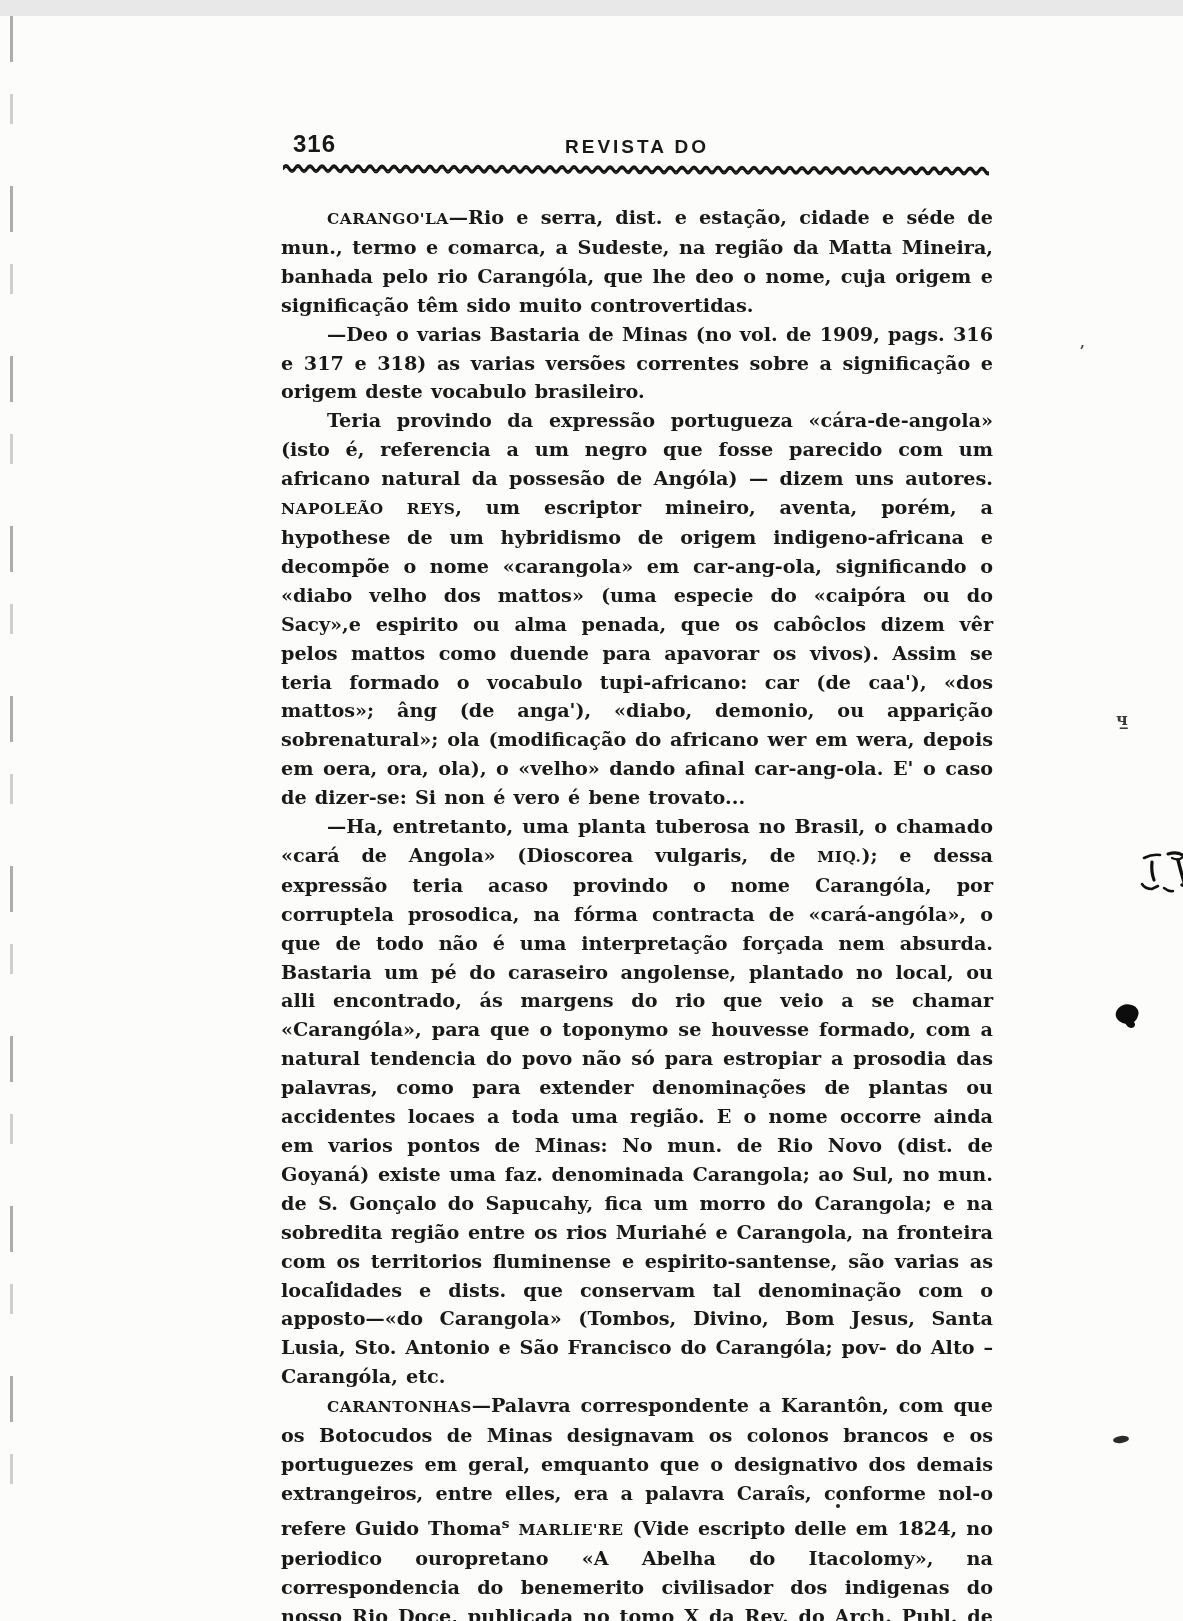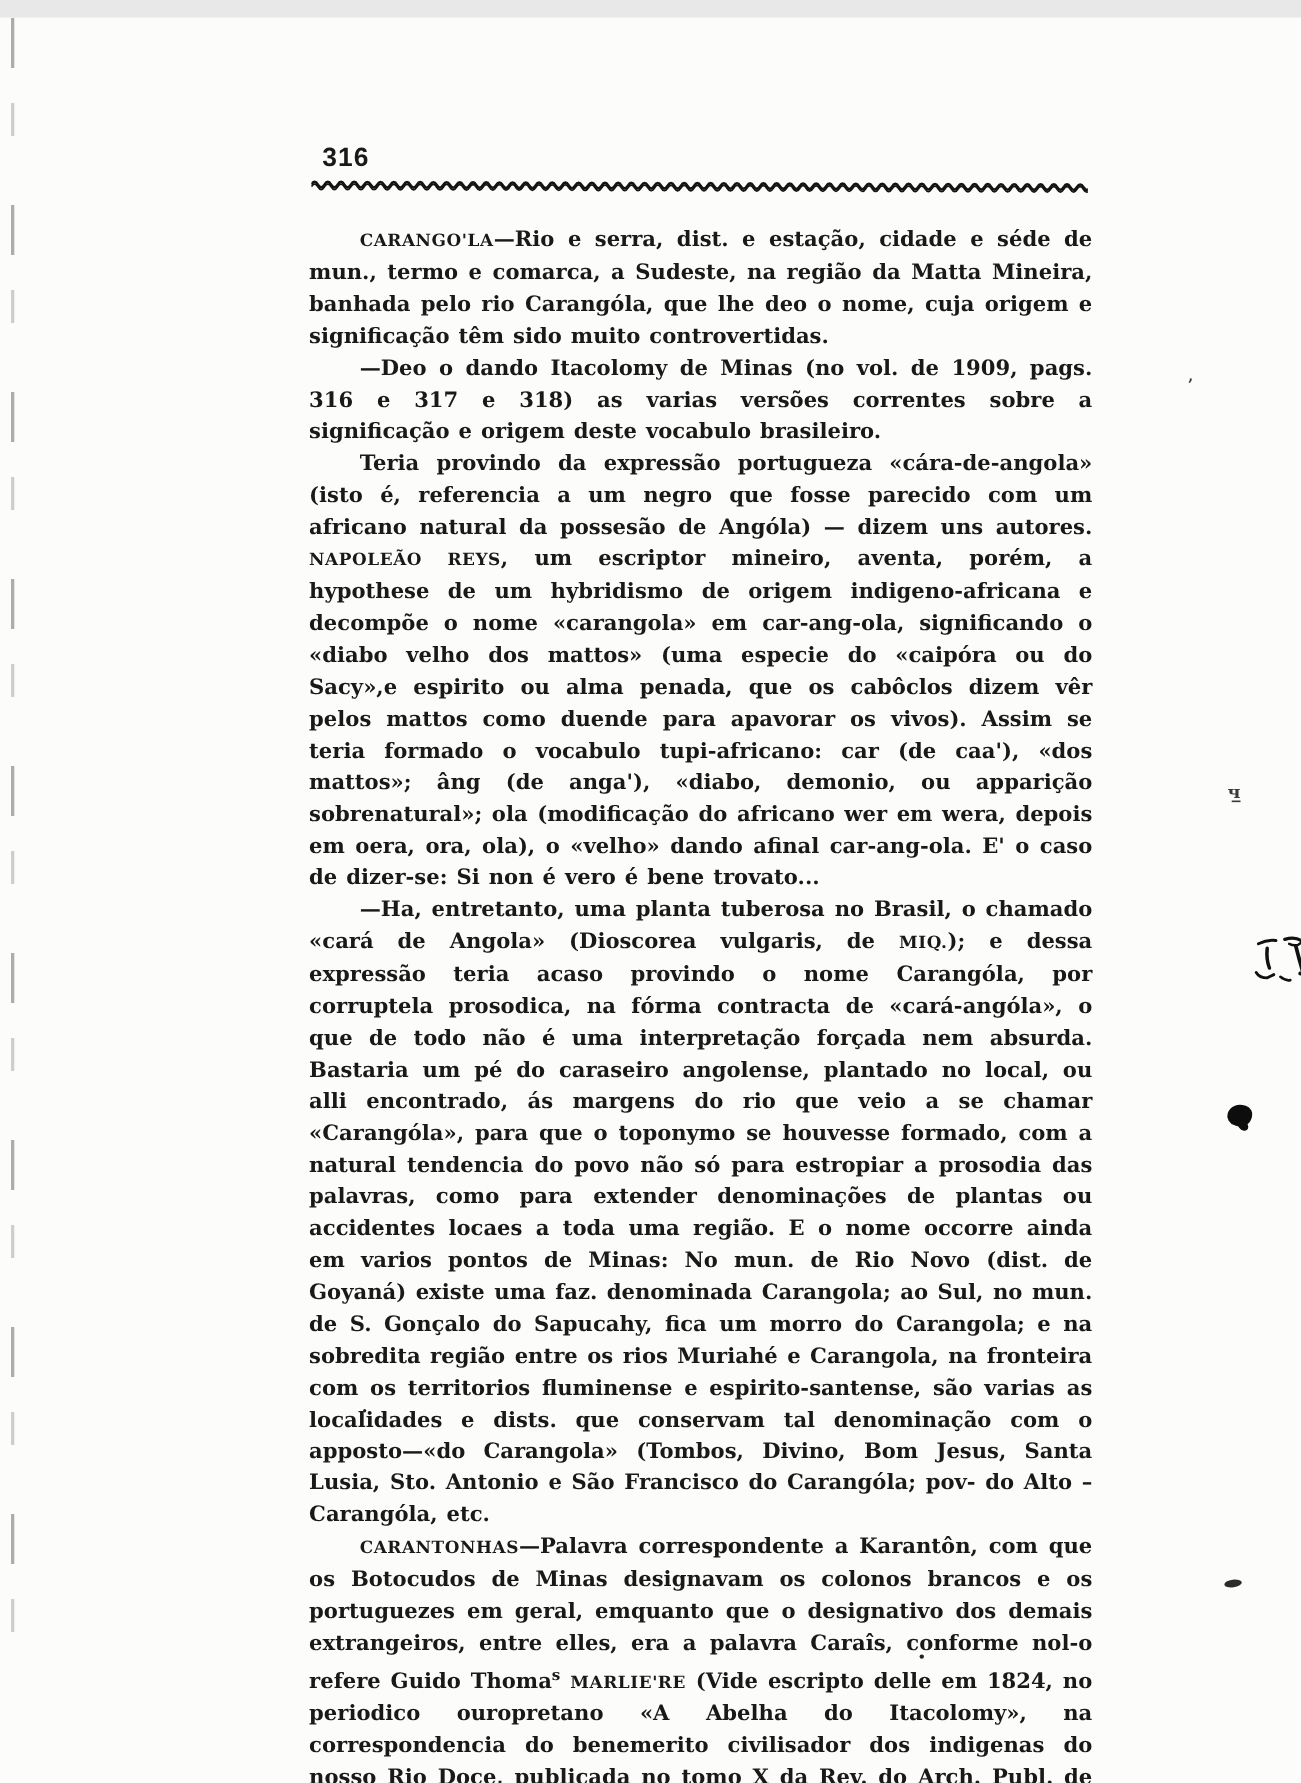--- a/index.html
+++ b/index.html
@@ -62,30 +62,31 @@
 </style>
 </head>
 <body>
 
 <div class="page">
 
   <div class="edge-line"></div>
 
   <div class="running-head">
     <div class="page-num">316</div>
+    <div class="head-title">REVISTA DO</div>
   </div>
 
   <svg class="squiggle" width="706" height="12" viewBox="0 0 706 12">
     <path id="wave-path" fill="none" stroke="#141414" stroke-width="2.4" d="M0,5 q3,-5 6,0 t6,0 t6,0 t6,0 t6,0 t6,0 t6,0 t6,0 t6,0 t6,0 t6,0 t6,0 t6,0 t6,0 t6,0 t6,0 t6,0 t6,0 t6,0 t6,0 t6,0 t6,0 t6,0 t6,0 t6,0 t6,0 t6,0 t6,0 t6,0 t6,0 t6,0 t6,0 t6,0 t6,0 t6,0 t6,0 t6,0 t6,0 t6,0 t6,0 t6,0 t6,0 t6,0 t6,0 t6,0 t6,0 t6,0 t6,0 t6,0 t6,0 t6,0 t6,0 t6,0 t6,0 t6,0 t6,0 t6,0 t6,0 t6,0 t6,0 t6,0 t6,0 t6,0 t6,0 t6,0 t6,0 t6,0 t6,0 t6,0 t6,0 t6,0 t6,0 t6,0 t6,0 t6,0 t6,0 t6,0 t6,0 t6,0 t6,0 t6,0 t6,0 t6,0 t6,0 t6,0 t6,0 t6,0 t6,0 t6,0 t6,0 t6,0 t6,0 t6,0 t6,0 t6,0 t6,0 t6,0 t6,0 t6,0 t6,0 t6,0 t6,0 t6,0 t6,0 t6,0 t6,0 t6,0 t6,0 t6,0 t6,0 t6,0 t6,0 t6,0 t6,0 t6,0 t6,0 t6,0 t6,0"></path>
     <path id="wave-path2" fill="none" stroke="#141414" stroke-width="1.6" d="M0,5 q3,-5 6,0 t6,0 t6,0 t6,0 t6,0 t6,0 t6,0 t6,0 t6,0 t6,0 t6,0 t6,0 t6,0 t6,0 t6,0 t6,0 t6,0 t6,0 t6,0 t6,0 t6,0 t6,0 t6,0 t6,0 t6,0 t6,0 t6,0 t6,0 t6,0 t6,0 t6,0 t6,0 t6,0 t6,0 t6,0 t6,0 t6,0 t6,0 t6,0 t6,0 t6,0 t6,0 t6,0 t6,0 t6,0 t6,0 t6,0 t6,0 t6,0 t6,0 t6,0 t6,0 t6,0 t6,0 t6,0 t6,0 t6,0 t6,0 t6,0 t6,0 t6,0 t6,0 t6,0 t6,0 t6,0 t6,0 t6,0 t6,0 t6,0 t6,0 t6,0 t6,0 t6,0 t6,0 t6,0 t6,0 t6,0 t6,0 t6,0 t6,0 t6,0 t6,0 t6,0 t6,0 t6,0 t6,0 t6,0 t6,0 t6,0 t6,0 t6,0 t6,0 t6,0 t6,0 t6,0 t6,0 t6,0 t6,0 t6,0 t6,0 t6,0 t6,0 t6,0 t6,0 t6,0 t6,0 t6,0 t6,0 t6,0 t6,0 t6,0 t6,0 t6,0 t6,0 t6,0 t6,0 t6,0 t6,0" transform="translate(0,2)"></path>
   </svg>
 
   <div class="body-text">
       <p><span class="sc">CARANGO'LA</span><span>—Rio e serra, dist. e estação, cidade e séde de mun., termo e comarca, a Sudeste, na região da Matta Mineira, banhada pelo rio </span><span class="it">Carangóla</span><span>, que lhe deo o nome, cuja origem e significação têm sido muito controvertidas.</span></p>
-      <p><span>—Deo o dando </span><span class="it">Itacolomy de Minas</span><span> (no vol. de 1909, pags. 316 e 317 e 318) as varias versões correntes sobre a significação e origem deste vocabulo brasileiro.</span></p>
+      <p><span>—Deo o varias </span><span class="it">Bastaria de Minas</span><span> (no vol. de 1909, pags. 316 e 317 e 318) as varias versões correntes sobre a significação e origem deste vocabulo brasileiro.</span></p>
       <p><span>Teria provindo da expressão portugueza «cára-de-angola» (isto é, referencia a um negro que fosse parecido com um africano natural da possesão de Angóla) — dizem uns autores. </span><span class="sc">NAPOLEÃO REYS</span><span>, um escriptor mineiro, aventa, porém, a hypothese de um hybridismo de origem indigeno-africana e decompõe o nome «carangola» em </span><span class="it">car-ang-ola</span><span>, significando o «diabo velho dos mattos» (uma especie do «caipóra ou do Sacy»,e espirito ou alma penada, que os cabôclos dizem vêr pelos mattos como duende para apavorar os vivos). Assim se teria formado o vocabulo tupi-africano: </span><span class="it">car</span><span> (de </span><span class="it">caa'</span><span>), «dos mattos»; </span><span class="it">âng</span><span> (de </span><span class="it">anga'</span><span>), «diabo, demonio, ou apparição sobrenatural»; </span><span class="it">ola</span><span> (modificação do africano </span><span class="it">wer</span><span> em </span><span class="it">wera</span><span>, depois em </span><span class="it">oera, ora, ola</span><span>), o «velho» dando afinal </span><span class="it">car-ang-ola</span><span>. E' o caso de dizer-se: </span><span class="it">Si non é vero é bene trovato...</span></p>
       <p><span>—Ha, entretanto, uma planta tuberosa no Brasil, o chamado «cará de Angola» (</span><span class="it">Dioscorea vulgaris</span><span>, de </span><span class="sc">MIQ.</span><span>); e dessa expressão teria acaso provindo o nome </span><span class="it">Carangóla</span><span>, por corruptela prosodica, na fórma contracta de «cará-angóla», o que de todo não é uma interpretação forçada nem absurda.  Bastaria um pé do caraseiro angolense, plantado no local, ou alli encontrado, ás margens do rio que veio a se chamar «Carangóla», para que o toponymo se houvesse formado, com a natural tendencia do povo não só para estropiar a prosodia das palavras, como para extender denominações de plantas ou accidentes locaes a toda uma região. E o nome occorre ainda em varios pontos de Minas: No mun. de Rio Novo (dist. de Goyaná) existe uma faz. denominada </span><span class="it">Carangola</span><span>; ao Sul, no mun. de S. Gonçalo do Sapucahy, fica um morro do </span><span class="it">Carangola</span><span>; e na sobredita região entre os rios Muriahé e Carangola, na fronteira com os territorios fluminense e espirito-santense, são varias as localidades e dists. que conservam tal denominação com o apposto—«</span><span class="it">do Carangola</span><span>» (Tombos, Divino, Bom Jesus, Santa Lusia, Sto. Antonio e São Francisco do Carangóla; pov- do Alto – Carangóla, etc.</span></p>
       <p><span class="sc">CARANTONHAS</span><span>—Palavra correspondente a </span><span class="it">Karantôn</span><span>, com que os Botocudos de Minas designavam os colonos brancos e os portuguezes em geral, emquanto que o designativo dos demais extrangeiros, entre elles, era a palavra </span><span class="it">Caraîs</span><span>, conforme nol-o refere Guido Thoma</span><span class="sup">s</span><span> </span><span class="sc">MARLIE'RE</span><span> (Vide escripto delle em 1824, no periodico ouropretano «A Abelha do Itacolomy», na correspondencia do benemerito civilisador dos indigenas do nosso Rio Doce, publicada no tomo X da Rev. do Arch. Publ. de Minas).</span></p>
     </div>
 
   <span class="speck" style="left:1080px; top:318px;">‚</span>
   <span class="speck" style="left:1116px; top:694px; font-size:16px;">ч̲</span>
   <svg class="scribble" width="52" height="56" viewBox="0 0 52 56">
     <path d="M6,10 q8,-4 16,-3" fill="none" stroke="#111" stroke-width="2.6" stroke-linecap="round"></path>
     <path d="M30,6 q10,-3 16,2" fill="none" stroke="#111" stroke-width="3" stroke-linecap="round"></path>

